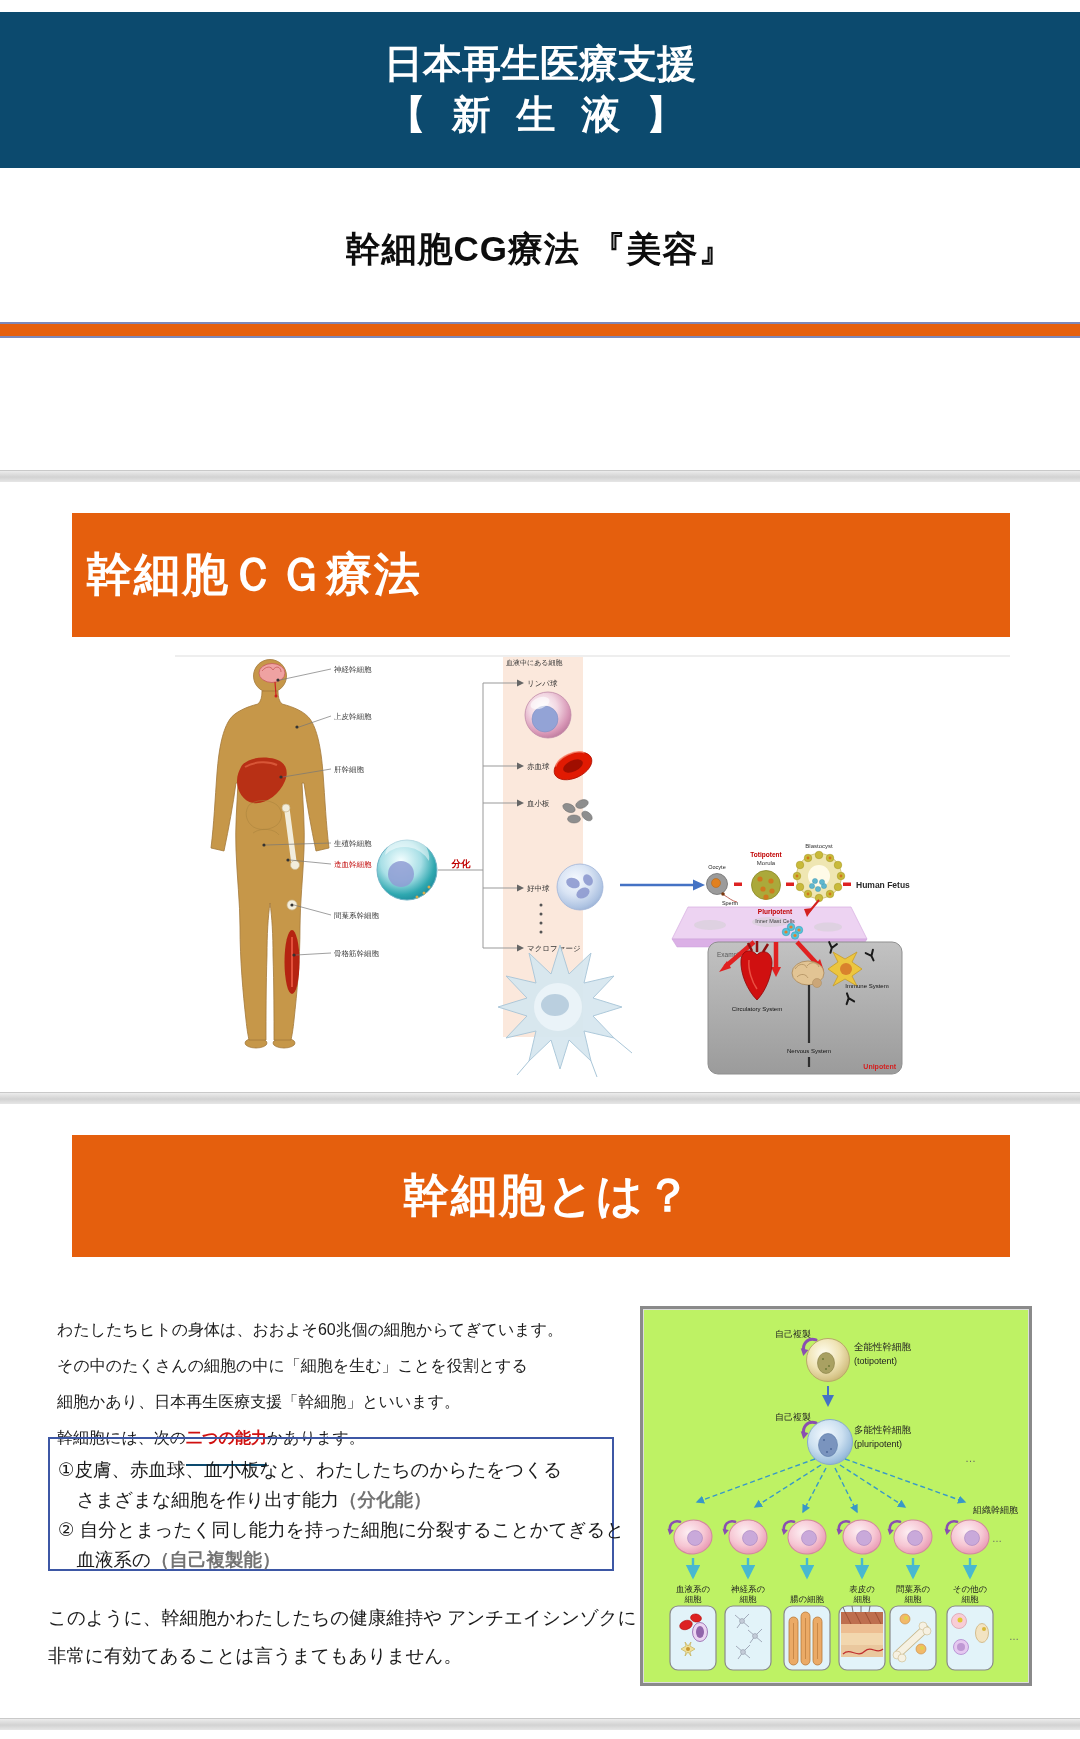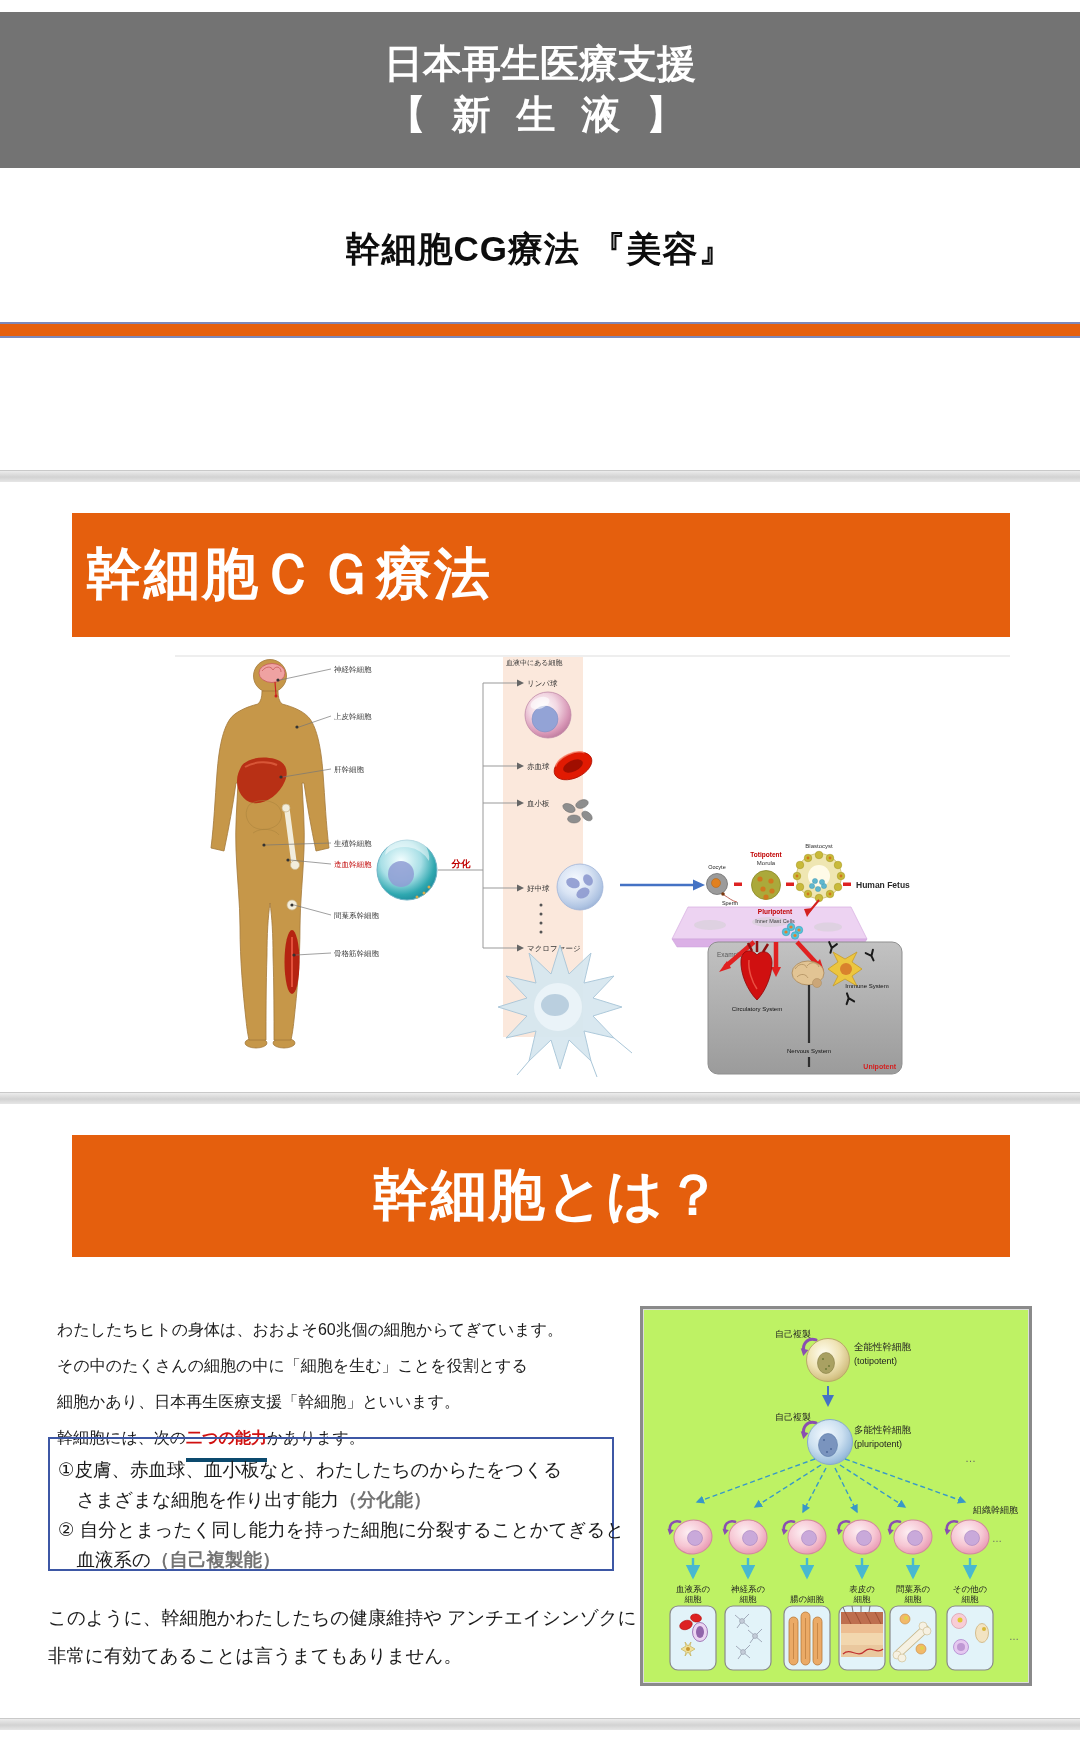--- a/index.html
+++ b/index.html
@@ -1,47 +1,47 @@
 <!DOCTYPE html>
 <html><head>
 <meta charset="utf-8">
 <style>
   html,body{margin:0;padding:0;background:#ffffff;}
   #page{position:relative;width:1080px;height:1739px;background:#ffffff;overflow:hidden;
         font-family:"Liberation Sans","DejaVu Sans",sans-serif;color:#1a1a1a;}
   
-  .banner{position:absolute;left:0;top:12px;width:1080px;height:156px;background:#737373;
+  .banner{position:absolute;left:0;top:12px;width:1080px;height:156px;background:#0c4a6e;
           display:flex;flex-direction:column;align-items:center;justify-content:center;gap:10px;}
   .banner-line{color:#ffffff;font-family:"Liberation Serif","DejaVu Serif",serif;
                font-weight:bold;font-size:39px;line-height:1.05;}
   .banner-line.l2{letter-spacing:8px;}
   
   .page-title{position:absolute;left:0;top:226px;width:1080px;margin:0;text-align:center;
               font-size:35px;font-weight:bold;color:#0d0d0d;letter-spacing:1px;}
   
   .thin-bar{position:absolute;left:0;top:322px;width:1080px;height:16px;background:#E55F0D;
             border-top:2px solid #7d87b8;border-bottom:2px solid #7d87b8;box-sizing:border-box;}
   
   .groove{position:absolute;left:0;width:1080px;height:13px;
           background:linear-gradient(180deg,#ececec 0%,#d2d2d2 55%,#e6e6e6 100%);
           border-top:1px solid #c9c9c9;border-bottom:1px solid #ffffff;box-sizing:border-box;}
   .groove-1{top:470px;}
   .groove-2{top:1092px;}
   .groove-footer{top:1718px;}
   
   .sec-header{position:absolute;left:72px;width:938px;background:#E55F0D;display:flex;align-items:center;}
   .sec-header span{color:#ffffff;font-family:"Liberation Serif","DejaVu Serif",serif;
-                   font-weight:bold;font-size:56px;letter-spacing:2px;padding-left:14px;}
+                   font-weight:bold;font-size:46px;letter-spacing:2px;padding-left:14px;}
   .sec-header-2{top:513px;height:124px;}
   .sec-header-3{top:1135px;height:122px;justify-content:center;}
   
   .therapy-img{position:absolute;left:145px;top:655px;width:865px;height:428px;}
   
   .p1{position:absolute;left:57px;top:1312px;font-size:16px;line-height:36px;white-space:nowrap;}
-  .red-underline{color:#D01010;font-weight:bold;border-bottom:4px solid #0c4a6e;padding-bottom:12px;}
+  .red-underline{color:#D01010;font-weight:bold;border-bottom:2px solid #0c4a6e;padding-bottom:18px;}
   .blue-box{position:absolute;left:48px;top:1437px;width:566px;height:134px;box-sizing:border-box;
             border:2px solid #3D57A5;padding:16px 8px 8px 8px;font-size:18.5px;line-height:30px;white-space:nowrap;}
   .red-bold{color:#737373;font-weight:bold;}
   .p3{position:absolute;left:48px;top:1599px;font-size:18.5px;line-height:38px;white-space:nowrap;}
   
   .diagram3{position:absolute;left:640px;top:1306px;width:392px;height:380px;box-sizing:border-box;
             border:3px solid #8A8A8A;background:#bef264;box-shadow:inset 0 0 0 1px #dddddd;}
   .diagram3 svg{display:block;}
   svg text{font-family:"Liberation Sans","DejaVu Sans",sans-serif;}
 </style>

